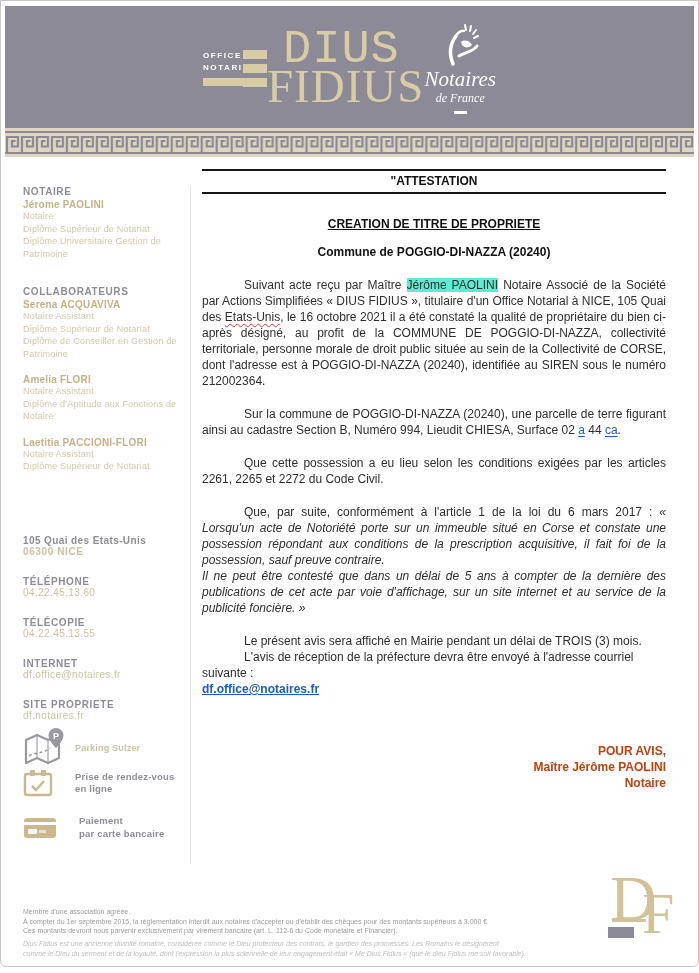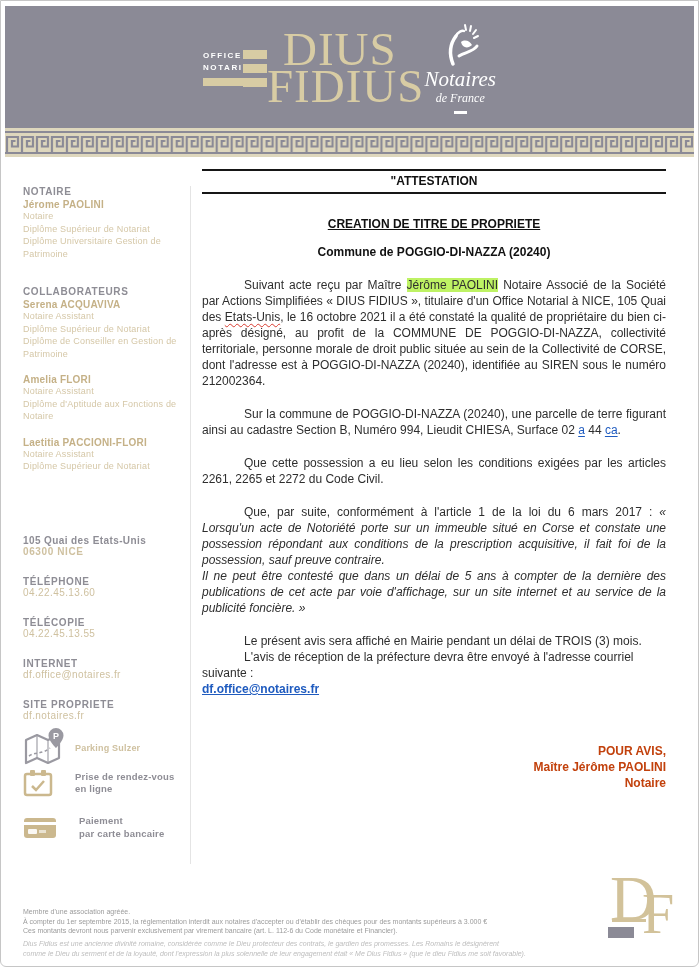--- a/index.html
+++ b/index.html
@@ -19,21 +19,21 @@
   }
   .brand-group { display:flex; align-items:center; margin-top:2px; }
   .office-badge { display:flex; flex-direction:column; gap:3px; color:#ffffff;
     font-size:8px; font-weight:bold; letter-spacing:1.6px; }
   .office-row { display:flex; align-items:center; gap:4px; }
   .badge-bar { display:inline-block; width:13px; height:6px; background:#d8cca4; }
   .badge-bar-wide { display:inline-block; width:56px; height:8px; background:#d8cca4; margin-top:3px; }
   .bars-stack { display:flex; flex-direction:column; gap:5px; margin-left:-16px; }
   .bars-stack span { display:block; width:24px; height:9px; background:#d8cca4; }
   .brand-text { font-family:"Liberation Serif", serif; color:#d8cca4; line-height:0.88; }
-  .brand-line1 { font-size:47px; letter-spacing:1px; padding-left:16px; }
+  .brand-line1 { font-size:47px; letter-spacing:1px; padding-left:16px;font-family:Liberation Mono, monospace; }
   .brand-line2 { font-size:47px; letter-spacing:1px; margin-top:-4px; }
   .ndf { display:flex; flex-direction:column; align-items:center; color:#ffffff; }
   .ndf-name { font-family:"Liberation Serif", serif; font-style:italic; font-size:21px; }
   .ndf-sub  { font-family:"Liberation Serif", serif; font-style:italic; font-size:12px; margin-top:-1px; }
   .ndf-dash { width:13px; height:3px; background:#ffffff; margin-top:5px; }
 
   
   .meander { position:absolute; left:4px; right:4px; top:127px; height:29px; }
   .meander svg { display:block; width:100%; height:29px; }
 
@@ -64,21 +64,21 @@
     color:#2e2e2e; font-size:12px; line-height:16px;
   }
   .title-block {
     border-top:2px solid #161616; border-bottom:2px solid #161616;
     text-align:center; font-weight:bold; font-size:12px; padding:2px 0 3px;
     color:#111;
   }
   .subtitle { text-align:center; font-weight:bold; text-decoration:underline; margin-top:22px; color:#111; }
   .commune  { text-align:center; font-weight:bold; margin-top:12px; color:#111; }
   .doc p { text-align:justify; text-indent:42px; margin-top:17px; }
-  .hl { background:#bef264; }
+  .hl { background:#5eead4; }
   .misspell { text-decoration:underline wavy #d83b2f 1px; text-underline-offset:2px; text-decoration-skip-ink:none; }
   .grammar { color:#1f5bbf; text-decoration:underline; text-underline-offset:2px; }
   .quote-italic { font-style:italic; }
   .p5 div { text-indent:42px; }
   .p5 { margin-top:17px; }
   .doc-link { color:#1f5bbf; font-weight:bold; text-decoration:underline; text-indent:0 !important; }
   .signature { text-align:right; font-weight:bold; margin-top:46px; color:#c2410c; }
 
   
   .footer-legal {

